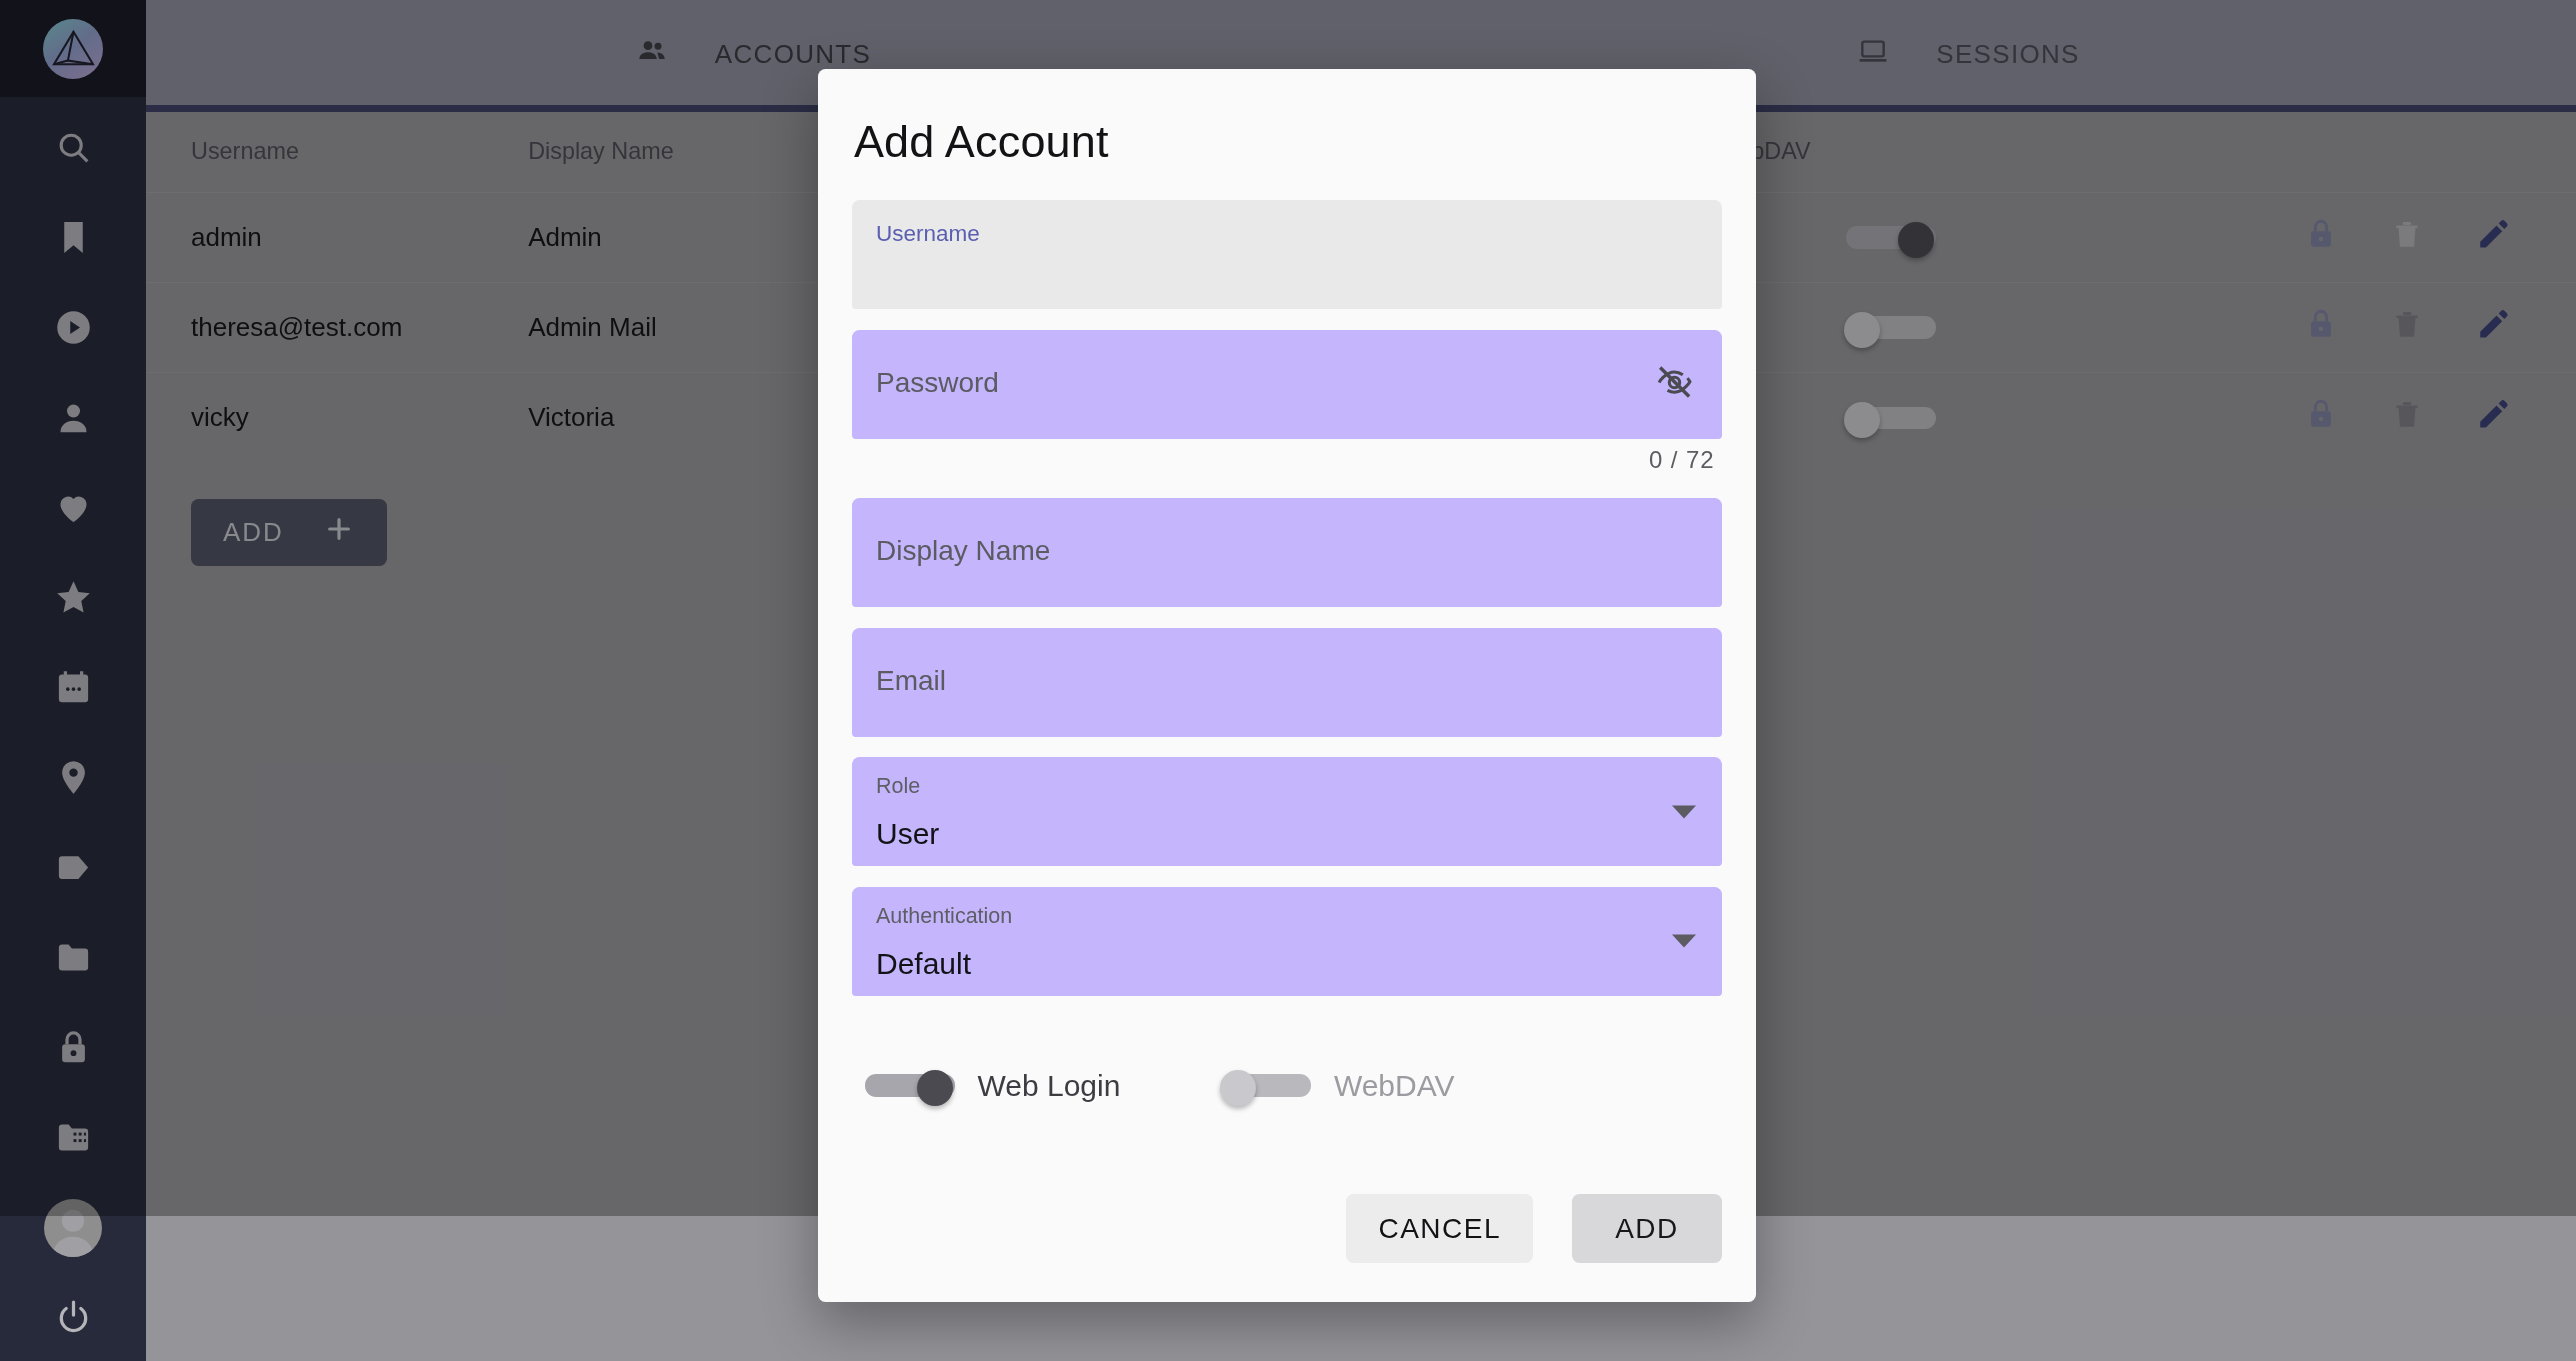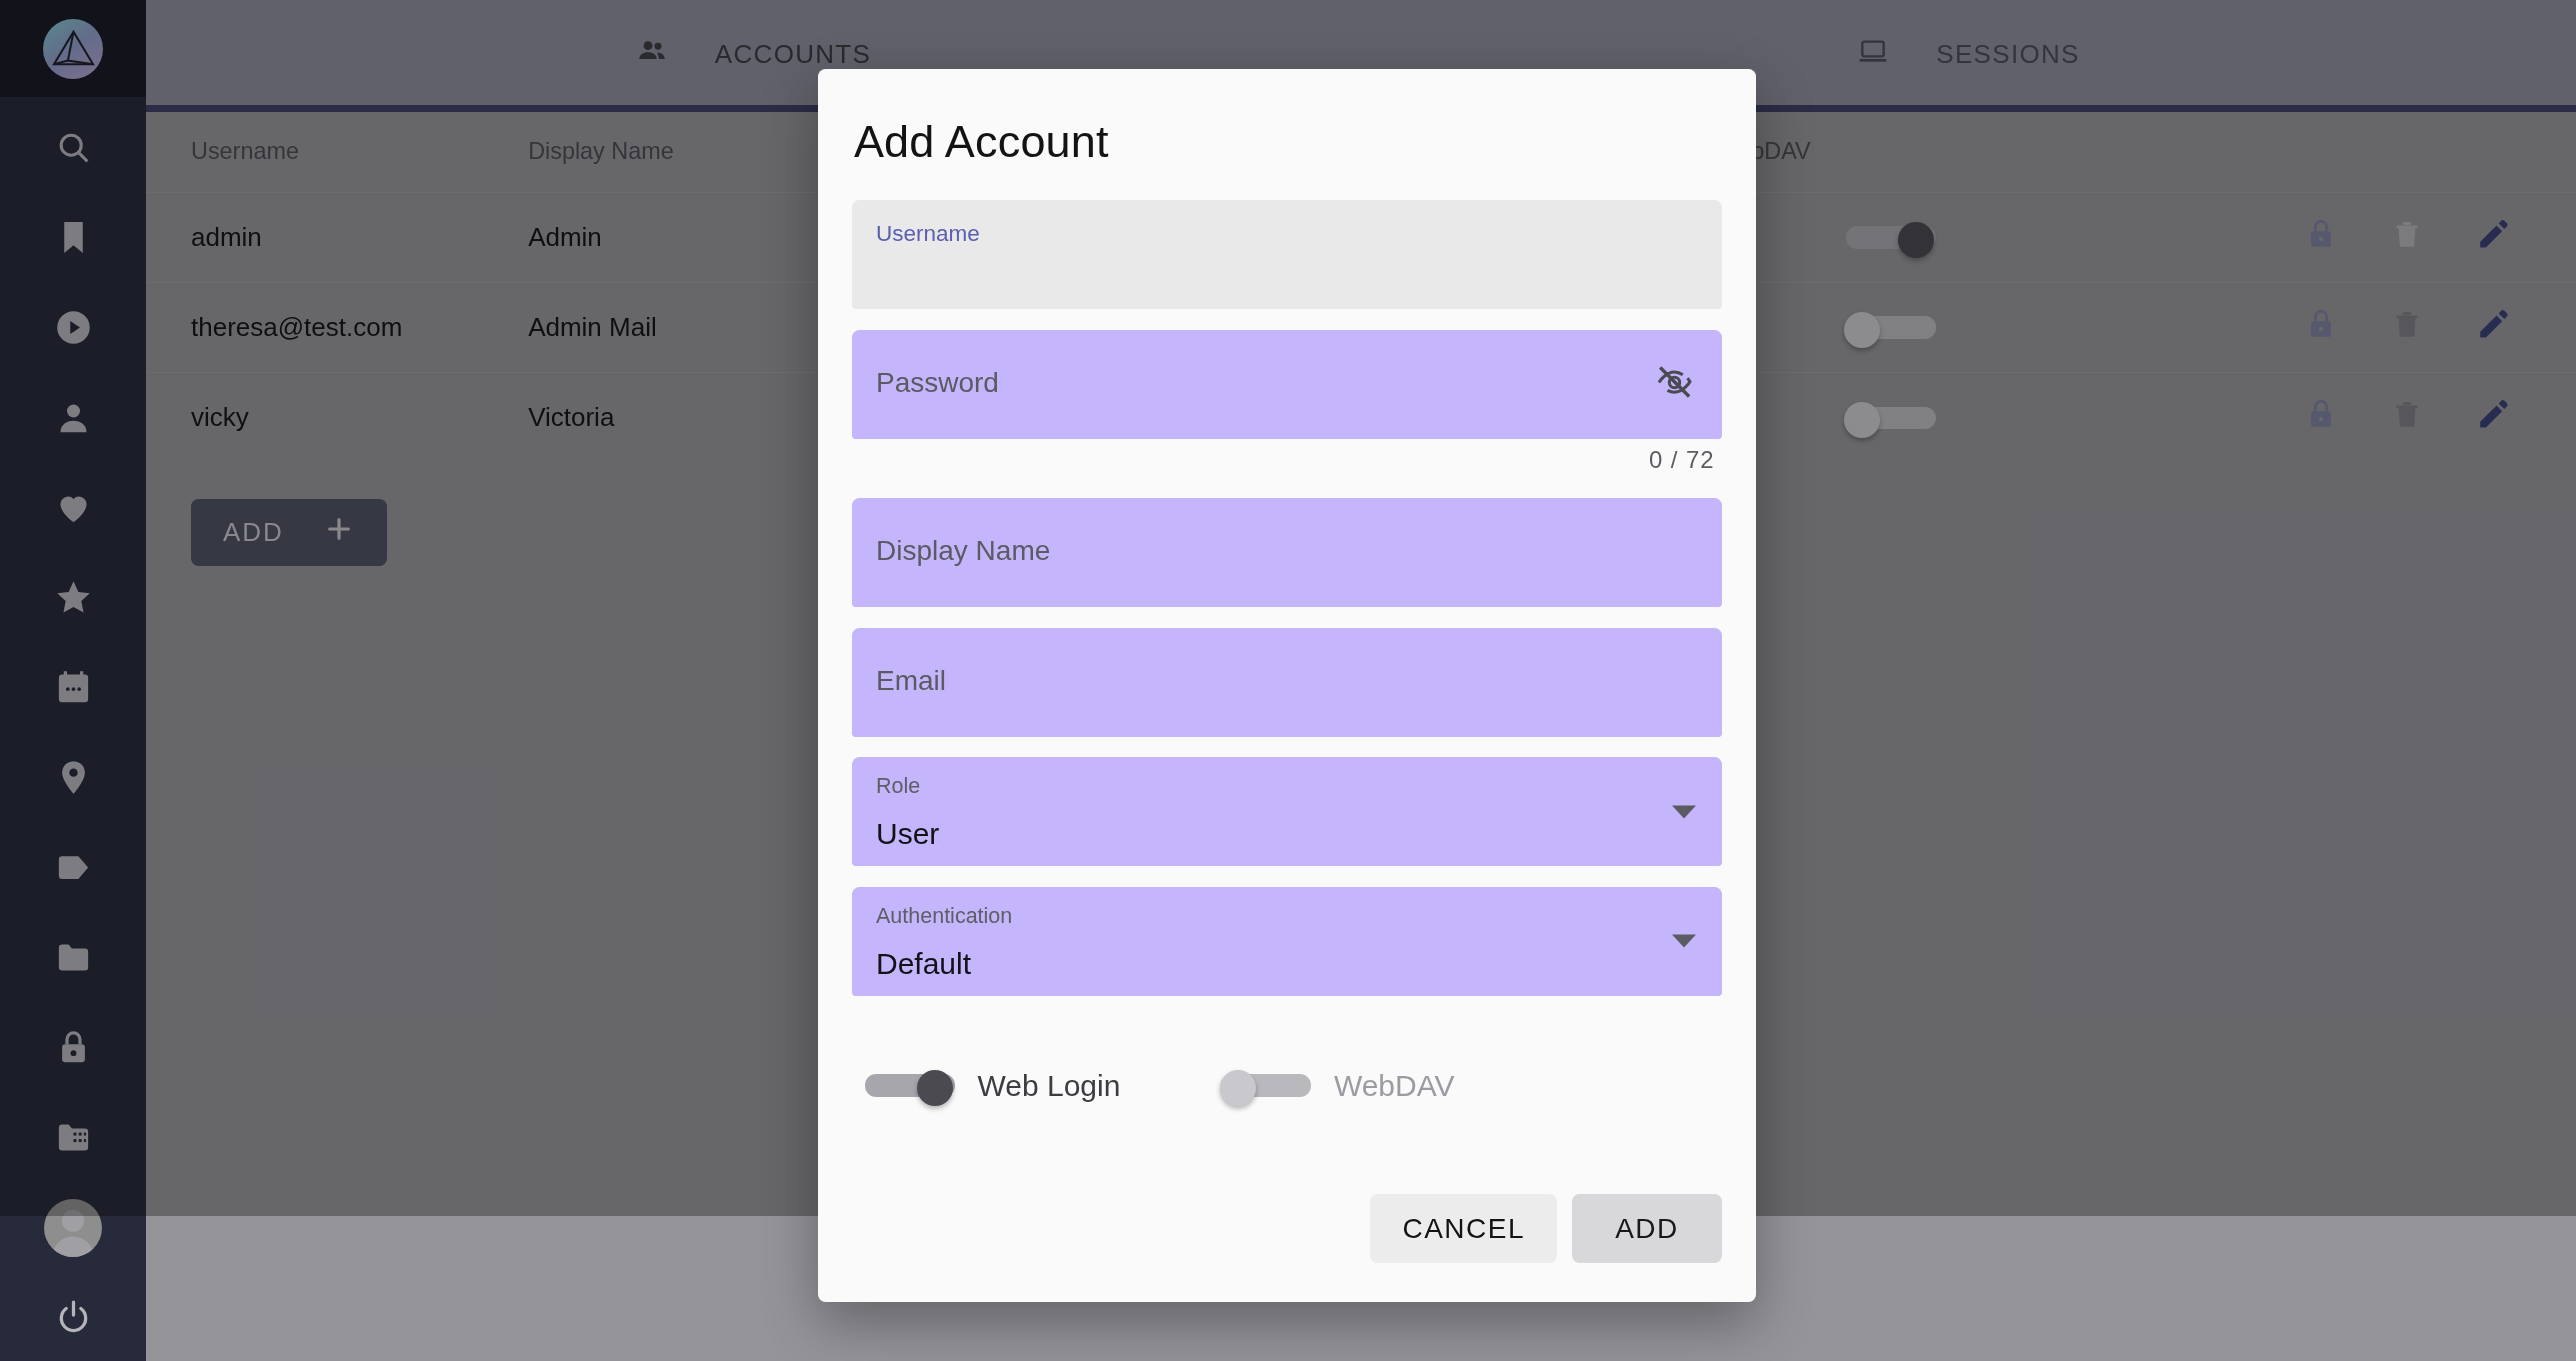--- a/index.html
+++ b/index.html
@@ -207,21 +207,21 @@
     gap: 0; margin: 52px 0 8px 13px;
   }
   .toggle-group { display: flex; align-items: center; gap: 22.5px; cursor: pointer; }
   .toggle-group.g2 { margin-left: 101px; }
   .tlabel { font-size: 30px; color: #3c3c42; }
   .tlabel.muted { color: #9b9ba1; }
 
   .dlg-actions {
     margin-top: auto;
     display: flex; justify-content: flex-end; align-items: center;
-    gap: 15px; padding-bottom: 39px;
+    gap: 39px; padding-bottom: 39px;
   }
   .btn {
     height: 69px; border: none; border-radius: 7.5px;
     font-size: 28px; letter-spacing: 1.5px; cursor: pointer;
     padding: 0 32px;
     font-family: "Liberation Sans", sans-serif;
   }
   .btn.cancel { background: #ececed; color: #131316; min-width: 165px; }
   .btn.add    { background: #d8d8da; color: #18181c; min-width: 150px; }
 </style>

